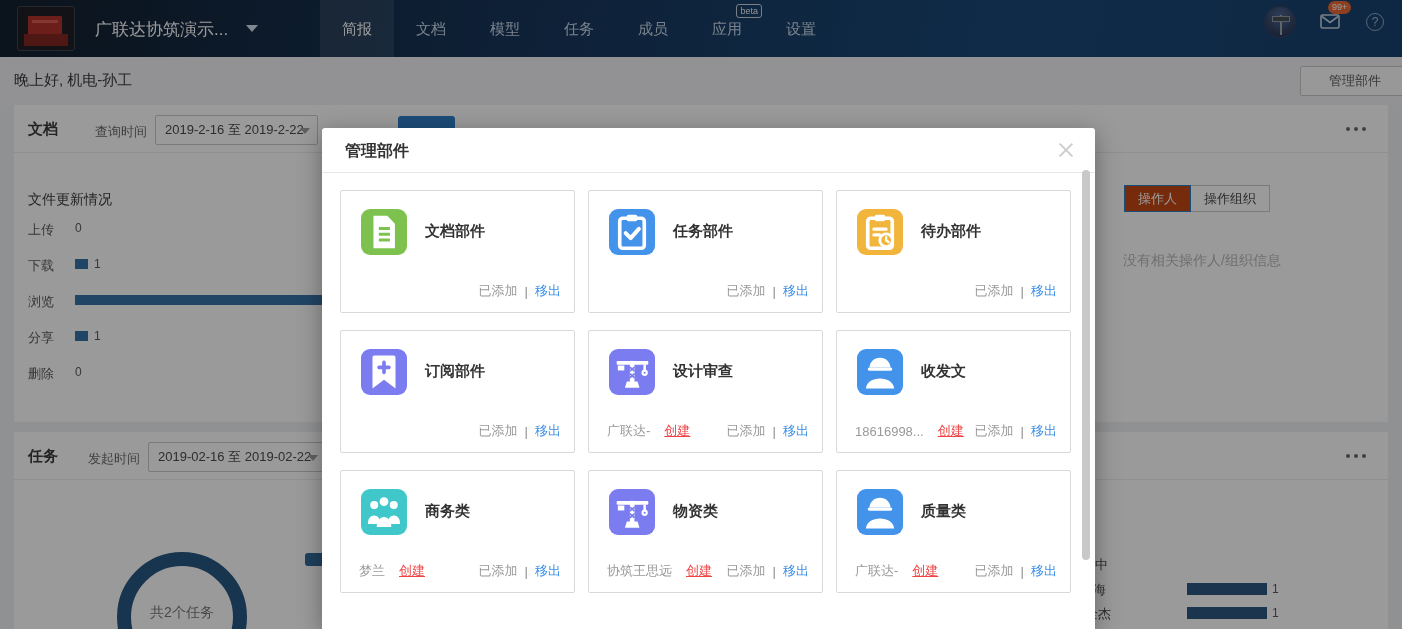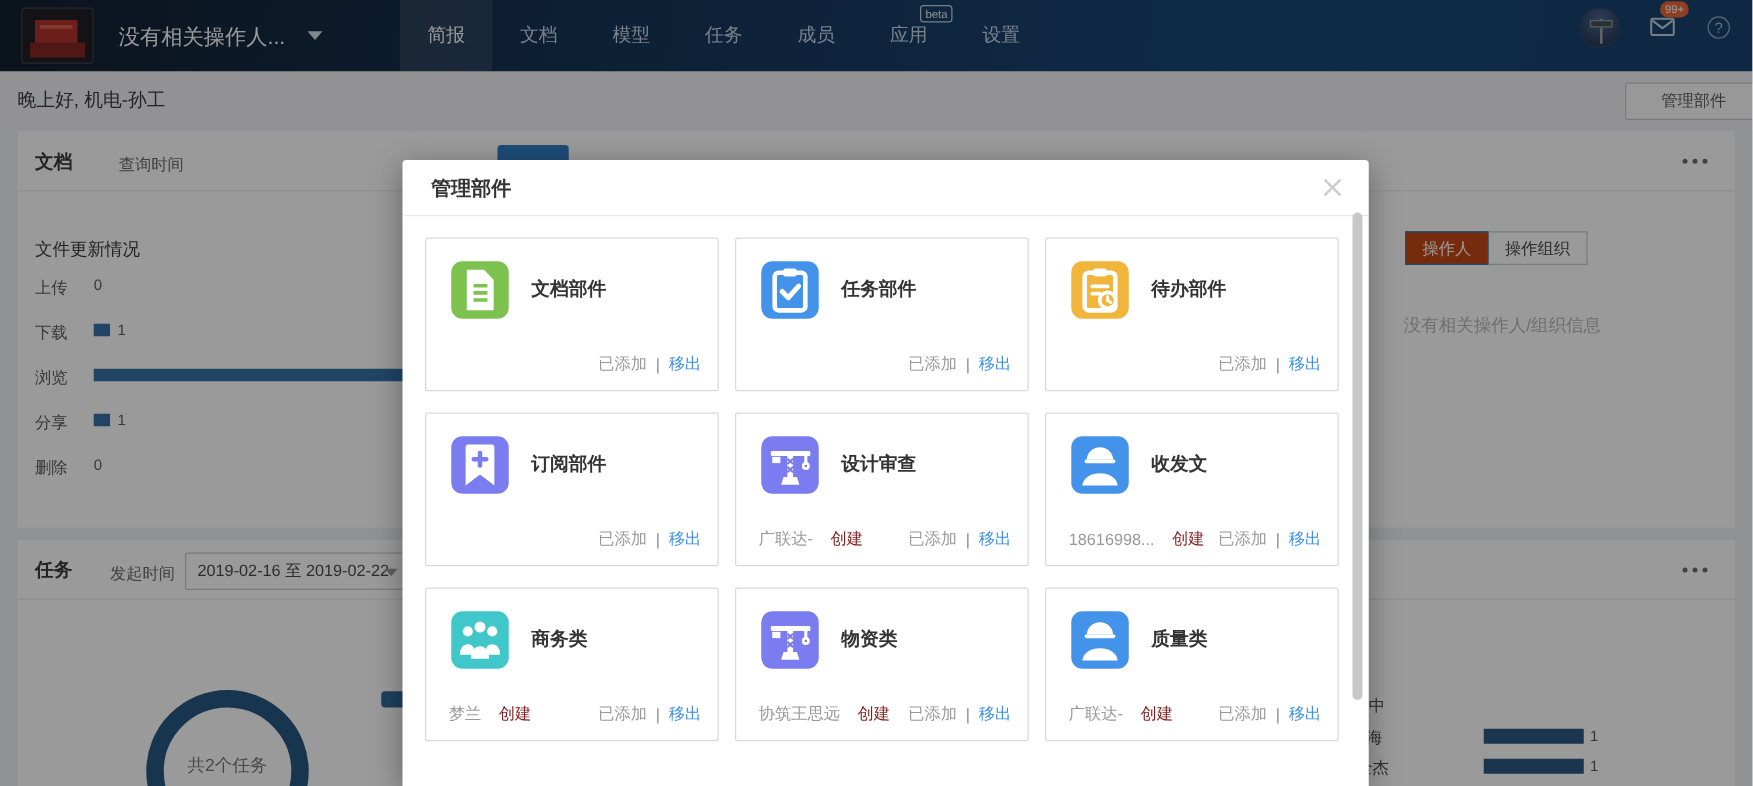--- a/index.html
+++ b/index.html
@@ -88,39 +88,39 @@
   .modal-close::after { transform:rotate(-45deg); }
   .modal-body { position:relative; padding:17px 0 0 18px; }
   .cards { display:grid; grid-template-columns:repeat(3,235px); grid-auto-rows:123px; gap:17px 13px; }
   .card { position:relative; border:1px solid #d9d9d9; border-radius:2px; background:#fff;padding-left:34px; }
   .card-icon { position:absolute; left:20px; top:18px; width:46px; height:46px; border-radius:9px;
     display:flex; align-items:center; justify-content:center; }
   .card-title { position:absolute; left:84px; top:31px; font-size:15px; font-weight:bold; color:#333; }
   .card-foot { position:absolute; left:18px; right:13px; bottom:12px; height:18px; font-size:13px; color:#999;
     display:flex; align-items:center; }
   .card-foot .creator { margin-right:14px; }
-  .card-foot .created { color:#7f1d1d; }
+  .card-foot .created { color:#ef4444;text-decoration:underline; }
   .card-foot .spacer { flex:1; }
   .card-foot .added { color:#999; }
   .card-foot .pipe { color:#8a8a8a; padding:0 7px; }
   .card-foot .remove { color:#3a8ee6; cursor:pointer; }
   .scroll-thumb { position:absolute; right:5px; top:42px; width:8px; height:390px; border-radius:4px; background:#c8c8c8; }
 </style>
 </head>
 <body>
 
 <div class="page">
 
   <div class="navbar">
     <div class="logo">
       <div class="bldg1"></div>
       <div class="win"></div>
       <div class="bldg2"></div>
     </div>
-    <div class="project-name">没有相关操作人...</div>
+    <div class="project-name">广联达协筑演示...</div>
     <div class="proj-caret"></div>
     <div class="nav-items">
         <div class="nav-item active"><span>简报</span></div>
         <div class="nav-item"><span>文档</span></div>
         <div class="nav-item"><span>模型</span></div>
         <div class="nav-item"><span>任务</span></div>
         <div class="nav-item"><span>成员</span></div>
         <div class="nav-item"><span>应用</span><span class="nav-badge">beta</span></div>
         <div class="nav-item"><span>设置</span></div>
       </div>
@@ -141,20 +141,24 @@
   </div>
 
   <div class="greeting-strip"></div>
   <div class="greeting">晚上好, 机电-孙工</div>
   <div class="manage-btn">管理部件</div>
 
   <div class="section doc-section">
     <div class="sec-head">
       <span class="sec-title">文档</span>
       <span class="filter-label" style="left:81px">查询时间</span>
+      <div class="select-box" style="left:141px; width:163px;">
+        <span>2019-2-16 至 2019-2-22</span>
+        <span class="select-caret"></span>
+      </div>
       <div class="more-menu" style="top:22px">
           <i></i>
           <i></i>
           <i></i>
         </div>
     </div>
     <div class="chart-title">文件更新情况</div>
     <div id="doc-stat-rows">
         <div class="stat-row" style="top: 116px;">
           <span class="lbl">上传</span>

